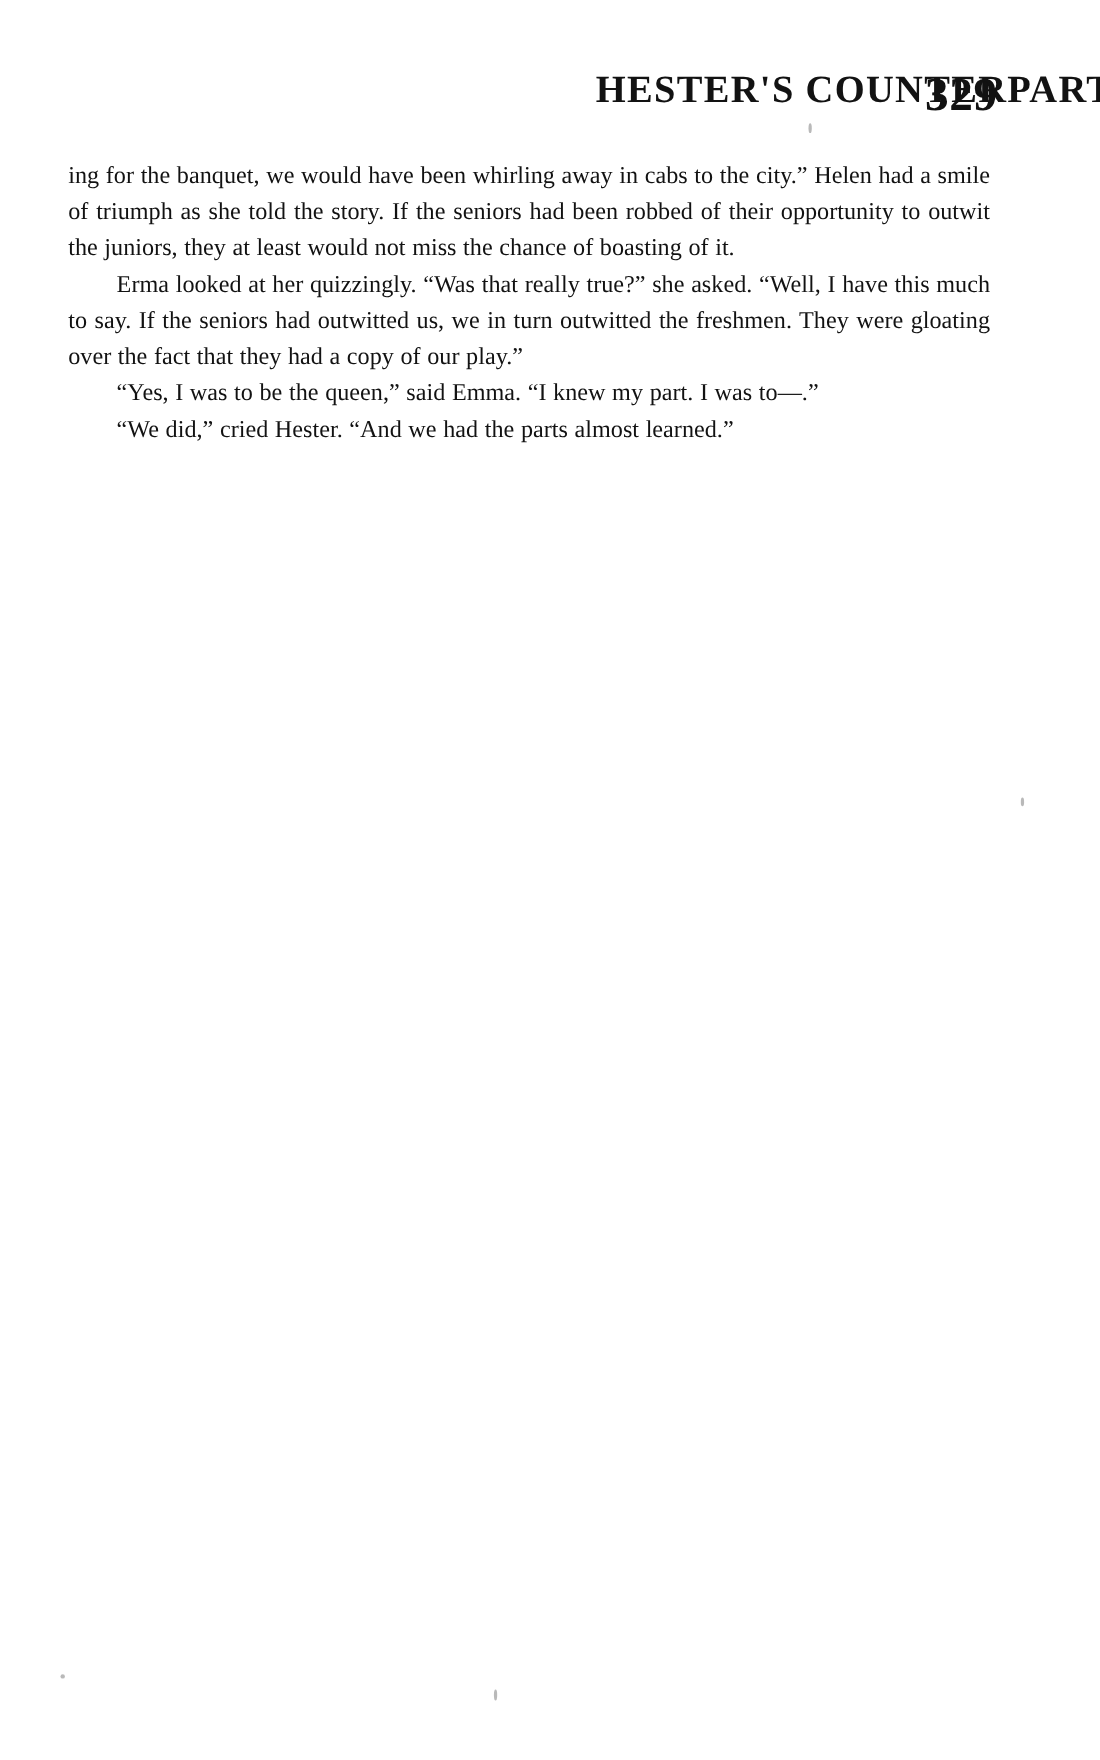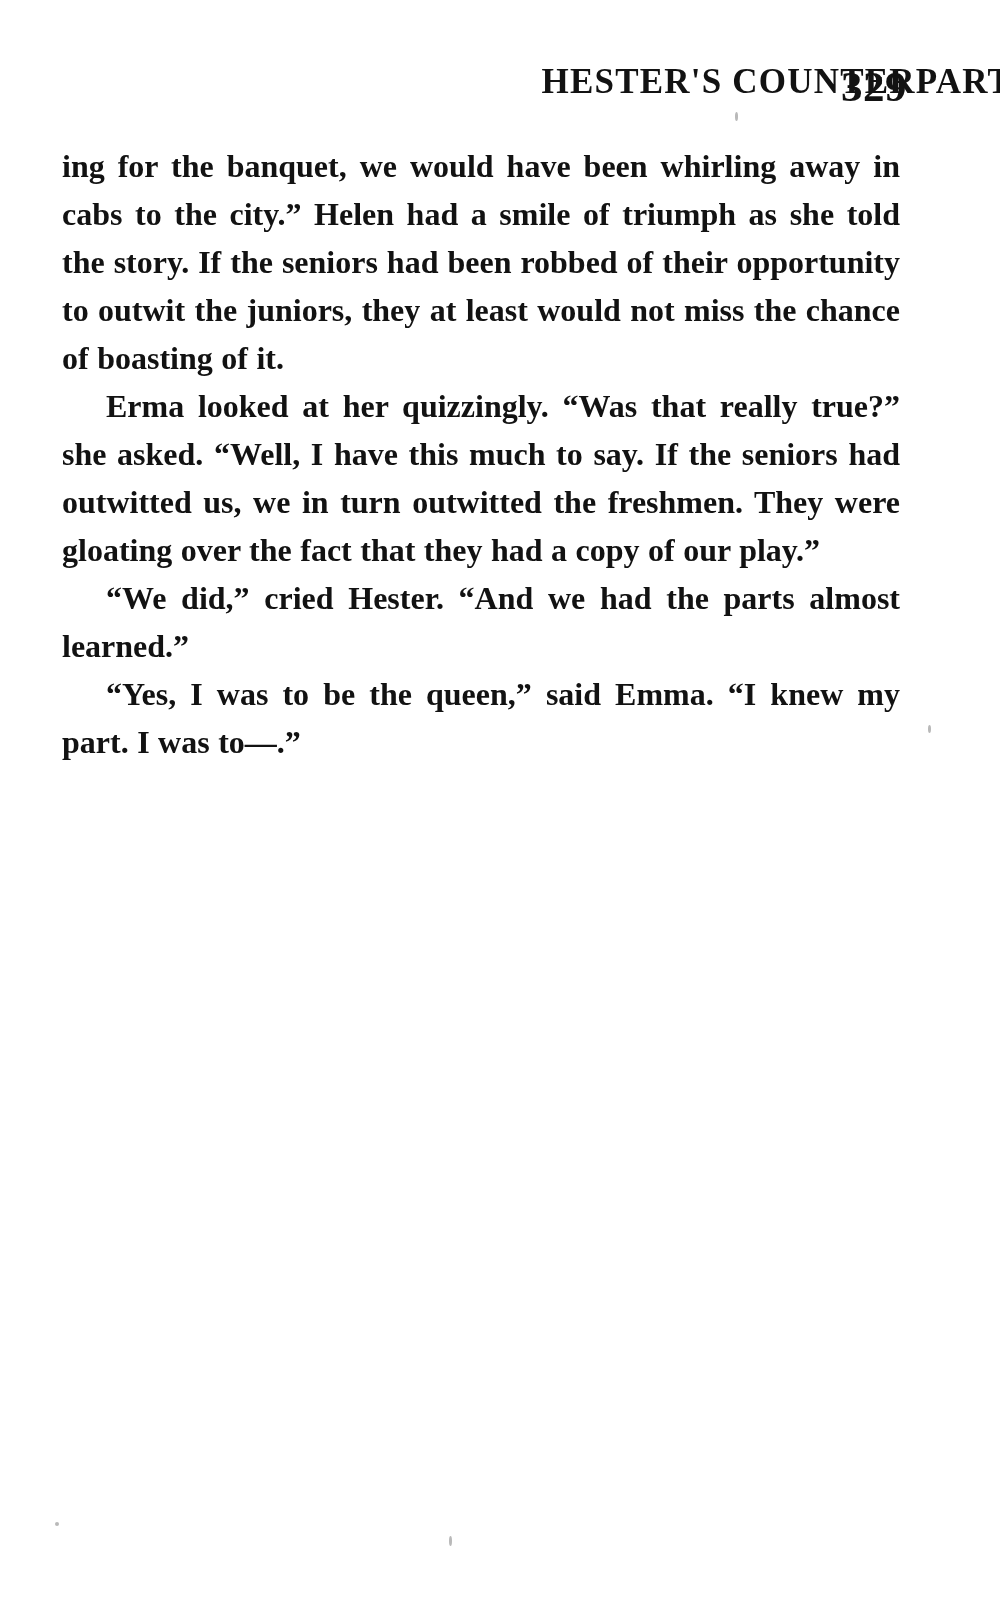--- a/index.html
+++ b/index.html
@@ -48,27 +48,26 @@
     letter-spacing: 0.5px;
   }
   .body-text {
     position: absolute;
     top: 142px;
     left: 62px;
     width: 838px;
   }
   p {
     margin: 0;
-    font-size: 32px;
-    line-height: 48px;
+    font-size: 22px;
+    line-height: 33px;
     text-align: justify;
     text-justify: inter-word;
     word-spacing: 0.5px;
     hyphens: none;
-    font-weight: bold;
   }
   p.indent {
     text-indent: 44px;
   }
   p.first {
     text-indent: 0;
   }
   
   .speck {
     position: absolute;
@@ -82,22 +81,22 @@
 <div class="page">
 
   <div class="header">
     <div class="running-head">HESTER'S COUNTERPART</div>
   </div>
   <div class="folio">329</div>
 
   <div class="body-text">
     <p class="first">ing for the banquet, we would have been whirling away in cabs to the city.”  Helen had a smile of triumph as she told the story.  If the seniors had been robbed of their opportunity to outwit the juniors, they at least would not miss the chance of boasting of it.</p>
     <p class="indent">Erma looked at her quizzingly.  “Was that really true?” she asked.  “Well, I have this much to say.  If the seniors had outwitted us, we in turn outwitted the freshmen.  They were gloating over the fact that they had a copy of our play.”</p>
+    <p class="indent">“Yes, I was to be the queen,” said Emma. “I knew my part.  I was to—.”</p>
     <p class="indent">“We did,” cried Hester.  “And we had the parts almost learned.”</p>
-    <p class="indent">“Yes, I was to be the queen,” said Emma. “I knew my part.  I was to—.”</p>
   </div>
 
   <span class="speck" style="left:735px; top:112px; width:3px; height:9px;"></span>
   <span class="speck" style="left:928px; top:725px; width:3px; height:8px;"></span>
   <span class="speck" style="left:55px; top:1522px; width:4px; height:4px;"></span>
   <span class="speck" style="left:449px; top:1536px; width:3px; height:10px;"></span>
 
 </div>
 
 </body></html>

